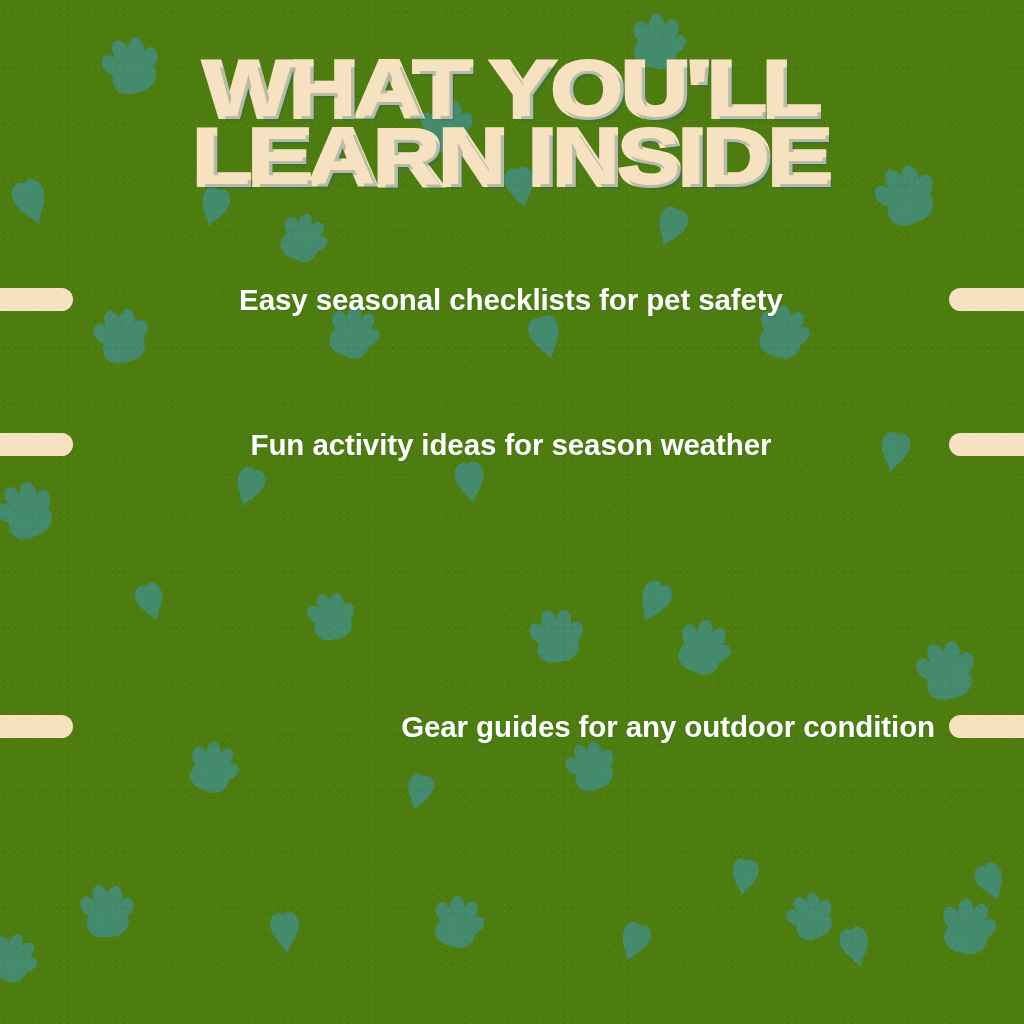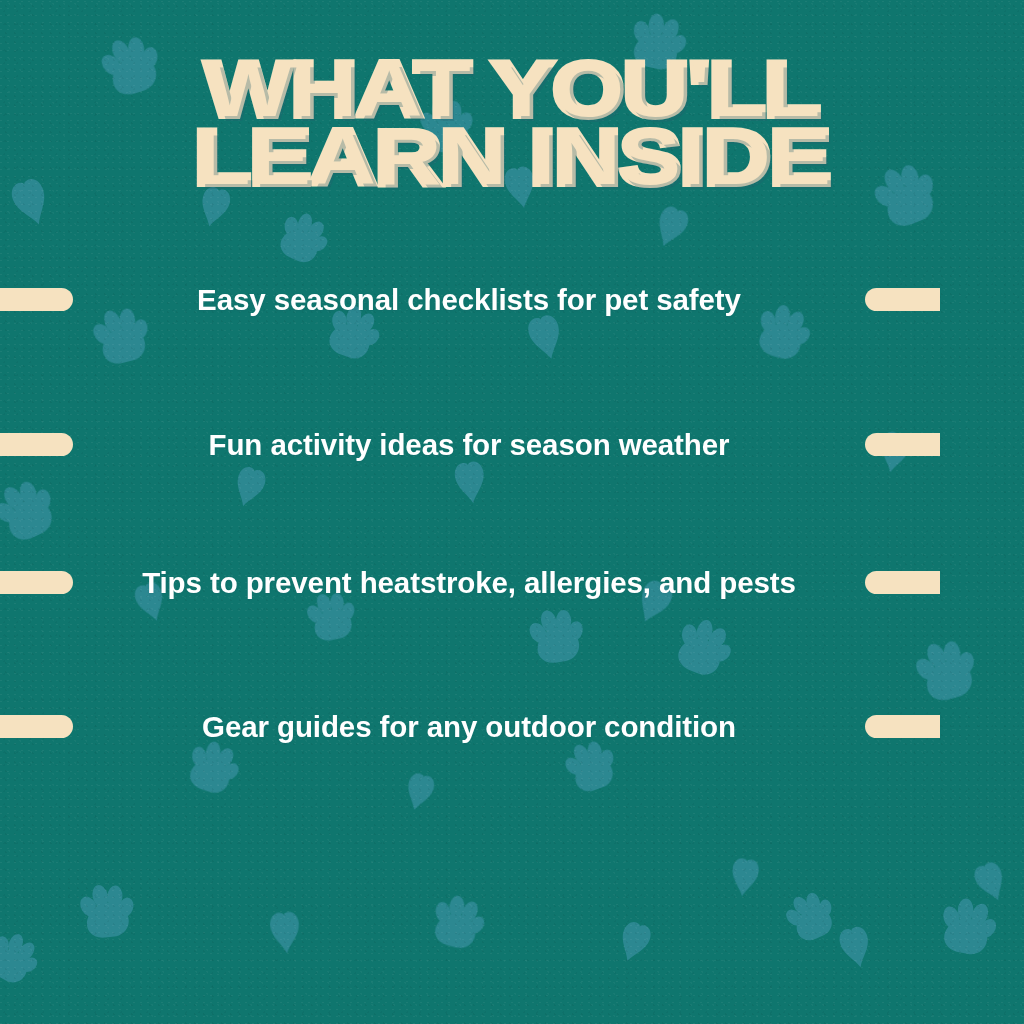--- a/index.html
+++ b/index.html
@@ -71,21 +71,21 @@
 
   
   .rows {
     position: absolute;
     inset: 0;
     z-index: 3;
   }
   .row {
     position: absolute;
     left: 0;
-    width: 940px;
+    width: 1024px;
     display: flex;
     align-items: center;
   }
   .pill {
     background: #f6e2c0;
     height: 23px;
     flex: 0 0 auto;
   }
   .pill-left {
     width: 73px;
@@ -110,21 +110,21 @@
 
   .r0 { top: 283px; }
   .r1 { top: 428px; }
   .r2 { top: 566px; }
   .r3 { top: 710px; }
   .r4 { top: 850px; }
 </style>
 </head>
 <body>
 
-<div id="poster" style="background: #0f766e;">
+<div id="poster" style="background: #4d7c0f;">
 
   <svg id="pattern" viewBox="0 0 1024 1024" width="1024" height="1024" aria-hidden="true">
     <defs>
       <g id="pawglyph">
         <ellipse cx="-17" cy="-11" rx="8.5" ry="12" transform="rotate(-24 -17 -11)"></ellipse>
         <ellipse cx="-3" cy="-21" rx="8.5" ry="13" transform="rotate(-8 -3 -21)"></ellipse>
         <ellipse cx="13" cy="-19" rx="8.5" ry="12.5" transform="rotate(10 13 -19)"></ellipse>
         <ellipse cx="24" cy="-6" rx="8" ry="11" transform="rotate(26 24 -6)"></ellipse>
         <path d="M -2 25 C -17 25 -24 14 -20 3 C -16 -8 -5 -13 3 -13 C 12 -13 22 -7 25 3 C 28 14 20 25 8 25 Z"></path>
       </g>
@@ -188,27 +188,22 @@
       <div class="row-text" style="color: rgb(255, 255, 255);">Easy seasonal checklists for pet safety</div>
       <div class="pill pill-right" style="background: rgb(246, 226, 192);"></div>
     </div>
 
     <div class="row r1">
       <div class="pill pill-left" style="background: rgb(246, 226, 192);"></div>
       <div class="row-text" style="color: rgb(255, 255, 255);">Fun activity ideas for season weather</div>
       <div class="pill pill-right" style="background: rgb(246, 226, 192);"></div>
     </div>
 
-    <div class="row r2">
+
+    <div class="row r3">
       <div class="pill pill-left" style="background: rgb(246, 226, 192);"></div>
-      <div class="row-text" style="color: rgb(255, 255, 255);">Tips to prevent heatstroke, allergies, and pests</div>
+      <div class="row-text" style="color: rgb(255, 255, 255); text-align: right;">Gear guides for any outdoor condition</div>
       <div class="pill pill-right" style="background: rgb(246, 226, 192);"></div>
     </div>
 
-    <div class="row r3">
-      <div class="pill pill-left" style="background: rgb(246, 226, 192);"></div>
-      <div class="row-text" style="color: rgb(255, 255, 255);">Gear guides for any outdoor condition</div>
-      <div class="pill pill-right" style="background: rgb(246, 226, 192);"></div>
-    </div>
-
 
   </div>
 </div>
 
 </body></html>

